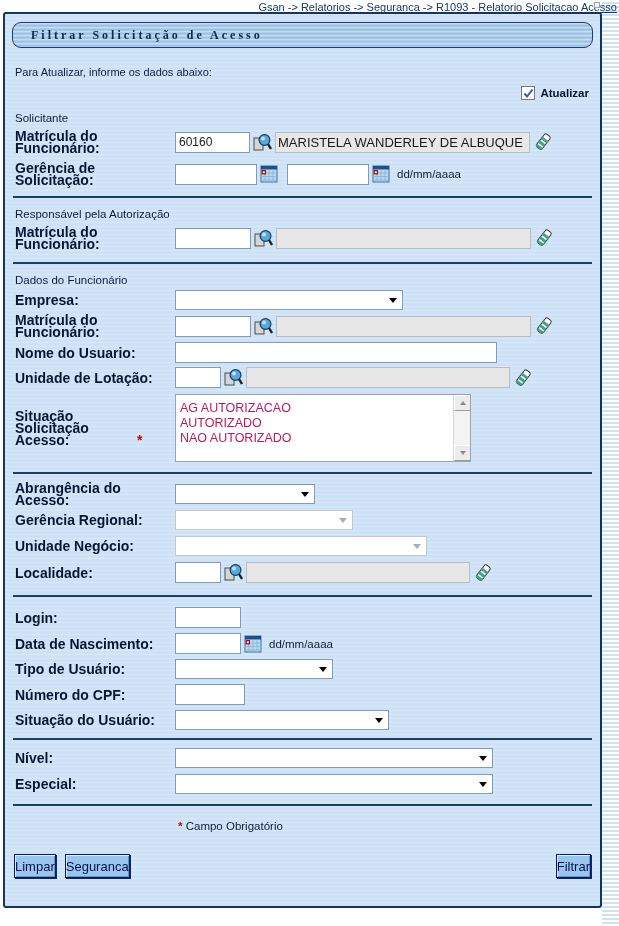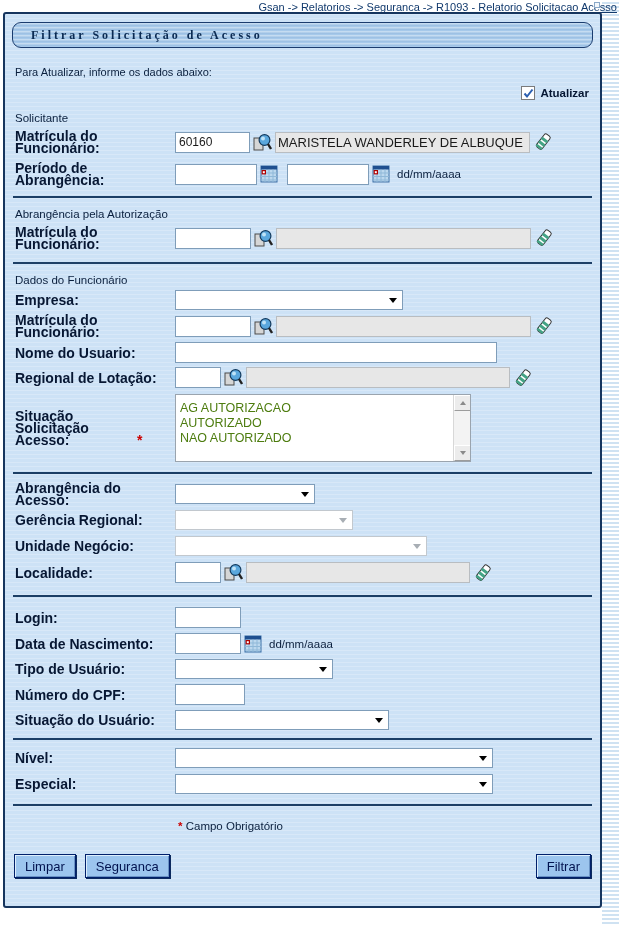--- a/index.html
+++ b/index.html
@@ -78,38 +78,38 @@
     position:absolute; right:5px; top:7px; width:0; height:0;
     border-left:4px solid transparent; border-right:4px solid transparent;
     border-top:5px solid #000000;
   }
   .selectbox.disabled { border-color:#c2c8ce; }
   .selectbox.disabled .arrow { border-top-color:#a8aeb4; }
   .listbox {
     width:296px; height:68px; background:#ffffff; border:1px solid #9aa4ae;
     position:relative; padding:6px 20px 0 4px; overflow:hidden;
   }
-  .listbox .opt { font-size:12.5px; color:#4d7c0f; line-height:15px; white-space:nowrap; }
+  .listbox .opt { font-size:12.5px; color:#be185d; line-height:15px; white-space:nowrap; }
   .scrollbar {
     position:absolute; top:0; right:0; width:17px; height:100%;
     background:#f3f3f3; border-left:1px solid #d8d8d8;
   }
   .sb-btn {
     position:absolute; left:0; width:17px; height:16px; background:#ececec;
     border:1px solid #ffffff; border-right-color:#9c9c9c; border-bottom-color:#9c9c9c;
     display:flex; align-items:center; justify-content:center;
   }
   .sb-btn.up { top:0; } .sb-btn.down { bottom:0; }
   .tri-up { width:0;height:0;border-left:3px solid transparent;border-right:3px solid transparent;border-bottom:4px solid #8a8a8a; }
   .tri-down { width:0;height:0;border-left:3px solid transparent;border-right:3px solid transparent;border-top:4px solid #8a8a8a; }
   .req { color:#cc0000; font-weight:bold; }
   .footnote { margin:14px 0 0 166px; font-size:11.5px; color:#0a1f3d; }
   .btn-row { display:flex; align-items:center; margin-top:22px; padding:0 2px; }
   button.btn {
-    height:24px; padding:0 10px; font-family:"Liberation Sans", sans-serif;
+    height:24px; padding:0 0; font-family:"Liberation Sans", sans-serif;
     font-size:13px; color:#02134f; background:#9cc5ee;
     border:1px solid #01206b;
     box-shadow:inset 1px 1px 0 #ddeefc, inset -1px -1px 0 #6a93c4, 1px 1px 0 #0c2a5e;
     cursor:pointer;
   }
   .btn + .btn { margin-left:9px; }
   .btn-spacer { flex:1; }
   .mt4{margin-top:4px;} .mt5{margin-top:5px;} .mt6{margin-top:6px;} .mt8{margin-top:8px;}
   .mt10{margin-top:10px;} .mt12{margin-top:12px;}
 </style>
@@ -157,21 +157,21 @@
           <rect x="6.5" y="1.5" width="7" height="16" rx="2" fill="#ffffff" stroke="#333333" stroke-width="1"></rect>
           <rect x="6.5" y="6" width="7" height="3" fill="#43a385"></rect>
           <rect x="6.5" y="10.5" width="7" height="3" fill="#43a385"></rect>
           <rect x="6.5" y="15" width="7" height="2.5" fill="#43a385"></rect>
         </g>
       </svg>
     </span>
   </div>
 
   <div class="row mt8">
-    <div class="lbl">Período de Abrangência:</div>
+    <div class="lbl">Gerência de Solicitação:</div>
     <input class="txtbox" style="width: 82px;" value="">
     <span class="icon-btn">
       <svg width="18" height="18" viewBox="0 0 18 18">
         <rect x="1" y="1" width="16" height="16" fill="#bcd8ee" stroke="#3a6ea5" stroke-width="1"></rect>
         <rect x="1" y="1" width="16" height="3.5" fill="#1f4f8f"></rect>
         <path d="M1 8 H17 M1 11.5 H17 M1 15 H17 M5 4.5 V17 M9 4.5 V17 M13 4.5 V17" stroke="#8fb8d8" stroke-width="1" fill="none"></path>
         <rect x="2.2" y="5.6" width="3.2" height="3.2" fill="#ffffff" stroke="#b00000" stroke-width="1.2"></rect>
       </svg>
     </span>
     <input class="txtbox" style="width: 82px; margin-left: 6px;" value="">
@@ -181,21 +181,21 @@
         <rect x="1" y="1" width="16" height="3.5" fill="#1f4f8f"></rect>
         <path d="M1 8 H17 M1 11.5 H17 M1 15 H17 M5 4.5 V17 M9 4.5 V17 M13 4.5 V17" stroke="#8fb8d8" stroke-width="1" fill="none"></path>
         <rect x="2.2" y="5.6" width="3.2" height="3.2" fill="#ffffff" stroke="#b00000" stroke-width="1.2"></rect>
       </svg>
     </span>
     <span class="hint">dd/mm/aaaa</span>
   </div>
 
   <div class="divider"></div>
 
-  <div class="section-lbl mt10">Abrangência pela Autorização</div>
+  <div class="section-lbl mt10">Responsável pela Autorização</div>
 
   <div class="row mt6">
     <div class="lbl">Matrícula do Funcionário:</div>
     <input class="txtbox" style="width: 76px;" value="">
     <span class="icon-btn">
       <svg width="19" height="19" viewBox="0 0 19 19">
         <rect x="1" y="5" width="9" height="12" fill="#d6d6d6" stroke="#4a4a4a" stroke-width="1"></rect>
         <circle cx="11.5" cy="7" r="5.4" fill="#5aa7dd" stroke="#123a5e" stroke-width="1.2"></circle>
         <circle cx="10" cy="5.4" r="2" fill="#bfe3f7" stroke="none"></circle>
         <line x1="15" y1="11" x2="18" y2="16" stroke="#222222" stroke-width="2.4"></line>
@@ -248,21 +248,21 @@
       </svg>
     </span>
   </div>
 
   <div class="row mt4">
     <div class="lbl">Nome do Usuario:</div>
     <input class="txtbox" style="width: 322px;" value="">
   </div>
 
   <div class="row mt4">
-    <div class="lbl">Regional de Lotação:</div>
+    <div class="lbl">Unidade de Lotação:</div>
     <input class="txtbox" style="width: 46px;" value="">
     <span class="icon-btn">
       <svg width="19" height="19" viewBox="0 0 19 19">
         <rect x="1" y="5" width="9" height="12" fill="#d6d6d6" stroke="#4a4a4a" stroke-width="1"></rect>
         <circle cx="11.5" cy="7" r="5.4" fill="#5aa7dd" stroke="#123a5e" stroke-width="1.2"></circle>
         <circle cx="10" cy="5.4" r="2" fill="#bfe3f7" stroke="none"></circle>
         <line x1="15" y1="11" x2="18" y2="16" stroke="#222222" stroke-width="2.4"></line>
       </svg>
     </span>
     <div class="grayfield" style="width:264px;"></div>

